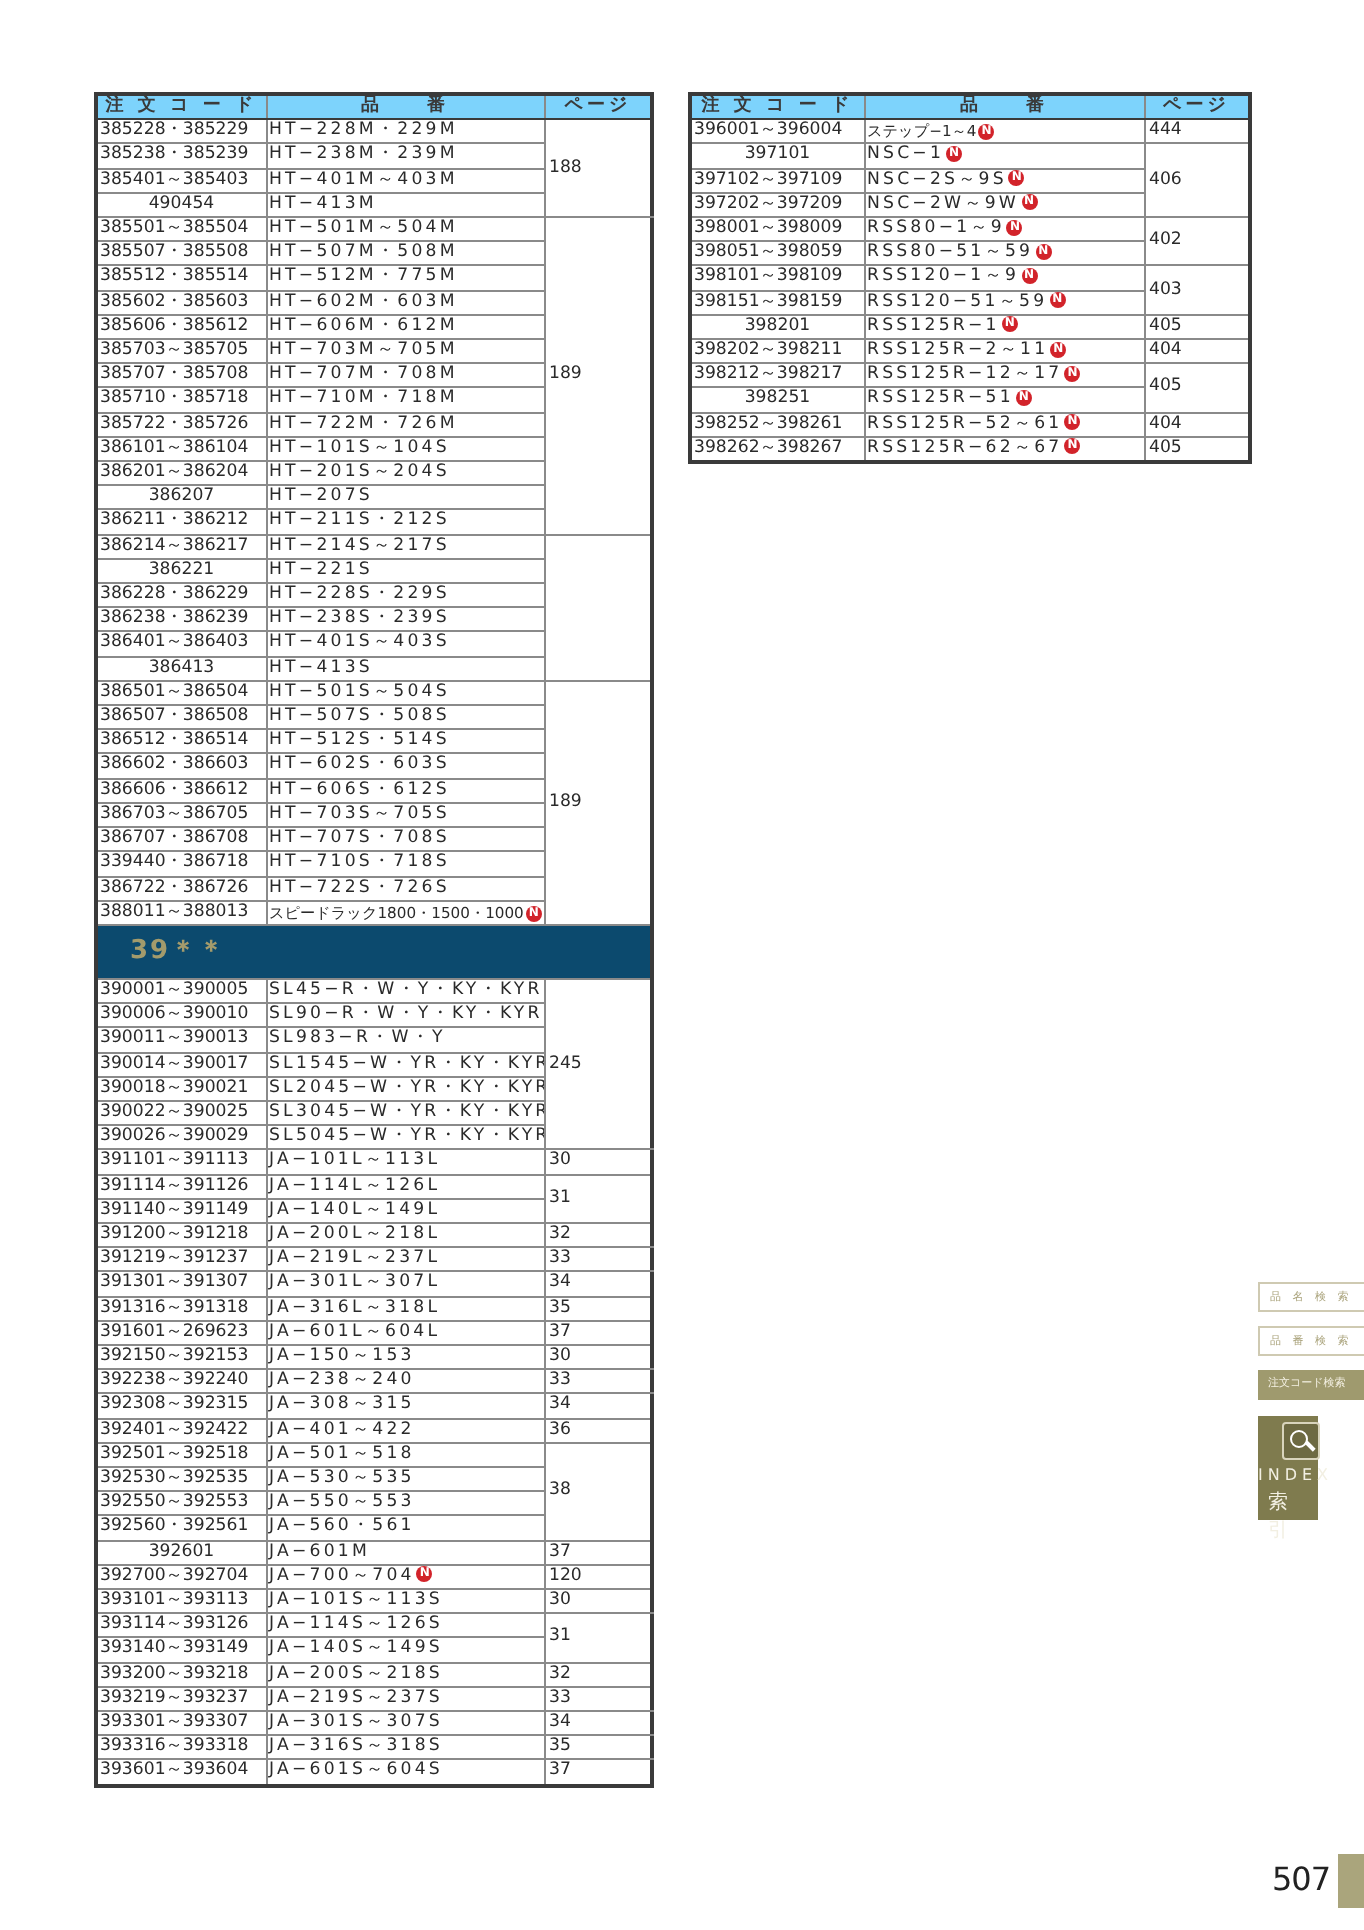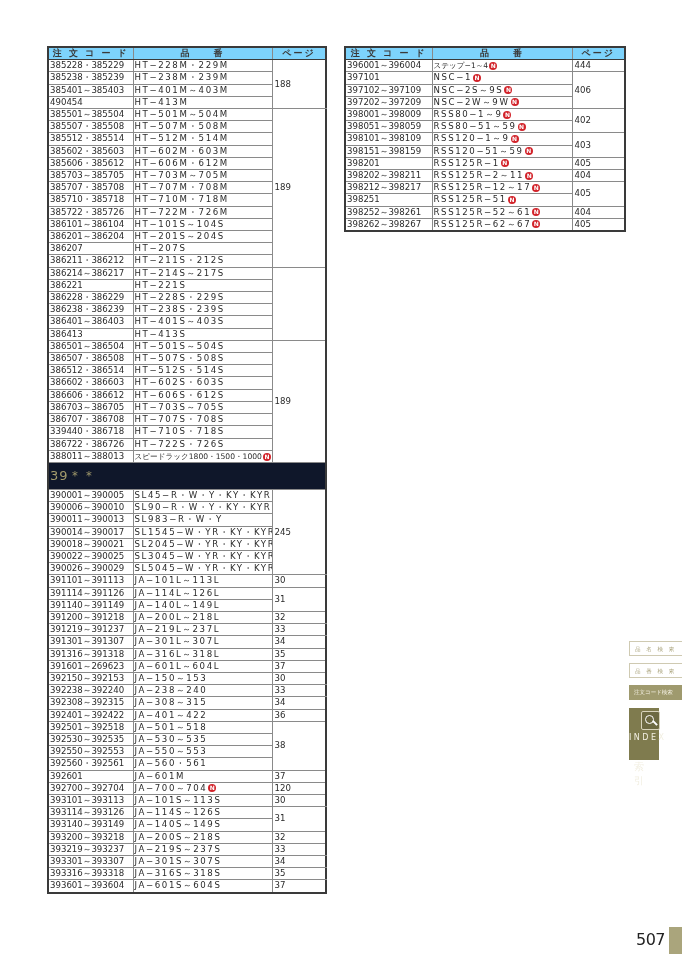--- a/index.html
+++ b/index.html
@@ -5,43 +5,43 @@
   html,body{margin:0;padding:0;}
   body{width:682px;height:965px;background:#ffffff;position:relative;overflow:hidden;
        font-family:"DejaVu Sans","Liberation Sans",sans-serif;color:#2a2a2a;}
   table.idx{position:absolute;border-collapse:collapse;table-layout:fixed;
             border:2px solid #3a3a3a;font-size:8.6px;}
   table.idx td,table.idx th{border:1px solid #8a8a8a;height:11.2px;padding:0 1px;
             line-height:11.2px;white-space:nowrap;overflow:hidden;}
   table.idx th{background:#7dd3fc;font-weight:bold;color:#3a3a3a;font-size:9px;
             letter-spacing:2px;border-bottom:1px solid #3a3a3a;}
   table.idx td.code{letter-spacing:0;}
-  table.idx td.code.single{}
+  table.idx td.code.single{text-align:center;}
   table.idx td.name{letter-spacing:1.6px;}
   table.idx td.name.small{letter-spacing:0;font-size:7.6px;}
   table.idx td.page{vertical-align:middle;padding-left:2px;}
-  tr.section td{background:#0f172a;height:26px;font-size:13px;color:#a39b6c;
-            letter-spacing:1px;padding-left:1px;border-left:1px solid #8a8a8a;}
+  tr.section td{background:#0c4a6e;height:26px;font-size:13px;color:#a39b6c;
+            letter-spacing:1px;padding-left:16px;border-left:1px solid #8a8a8a;font-weight:bold;}
   #left{left:47px;top:46px;width:280px;}
   #right{left:344px;top:46px;width:282px;}
   .newmark{display:inline-block;width:8px;height:8px;border-radius:50%;background:#d2232a;
            color:#fff;font-size:6px;line-height:8px;text-align:center;font-weight:bold;
            vertical-align:middle;letter-spacing:0;margin-left:1px;}
   .sidetab{position:absolute;left:629px;width:53px;height:15px;box-sizing:border-box;
            font-size:5.5px;letter-spacing:2px;line-height:15px;padding-left:5px;}
   .sidetab.off{border:1px solid #cfcab2;border-right:none;color:#a9a27a;background:#fff;}
   .sidetab.on{background:#9f9a6e;color:#f4f1e4;letter-spacing:0;}
   #index-tab{position:absolute;left:629px;top:708px;width:30px;height:52px;background:#7f7b4e;
              color:#f2efe2;text-align:center;}
   #index-tab .ico{position:absolute;left:12px;top:3px;width:17px;height:17px;border:1px solid #d8d4bc;
              border-radius:2px;background:#6d6a42;}
   #index-tab .ico .lens{position:absolute;left:3px;top:3px;width:7px;height:7px;border:1.5px solid #fff;border-radius:50%;}
   #index-tab .ico .handle{position:absolute;left:10px;top:10px;width:6px;height:2px;background:#fff;transform:rotate(45deg);}
   #index-tab .en{position:absolute;left:0;right:0;top:25px;font-size:8px;letter-spacing:2.5px;}
-  #index-tab .jp{position:absolute;left:5px;right:0;top:36px;font-size:10px;letter-spacing:14px;text-align:left;margin-top:16px;}
+  #index-tab .jp{position:absolute;left:5px;right:0;top:36px;font-size:10px;letter-spacing:14px;text-align:left;}
   #page-number{position:absolute;left:636px;top:930px;font-size:16px;color:#222;letter-spacing:-0.5px;}
   #page-bar{position:absolute;left:669px;top:927px;width:13px;height:27px;background:#aaa57c;}
 </style>
 </head>
 <body>
 
 <table class="idx" id="left">
   <colgroup>
       <col style="width:85px">
       <col style="width:139px">
@@ -76,21 +76,21 @@
         <td class="code">385501～385504</td>
         <td class="name"><span>HT−501M～504M</span></td>
         <td class="page" rowspan="13">189</td>
       </tr>
       <tr>
         <td class="code">385507・385508</td>
         <td class="name"><span>HT−507M・508M</span></td>
       </tr>
       <tr>
         <td class="code">385512・385514</td>
-        <td class="name"><span>HT−512M・514M</span></td>
+        <td class="name"><span>HT−512M・775M</span></td>
       </tr>
       <tr>
         <td class="code">385602・385603</td>
         <td class="name"><span>HT−602M・603M</span></td>
       </tr>
       <tr>
         <td class="code">385606・385612</td>
         <td class="name"><span>HT−606M・612M</span></td>
       </tr>
       <tr>

